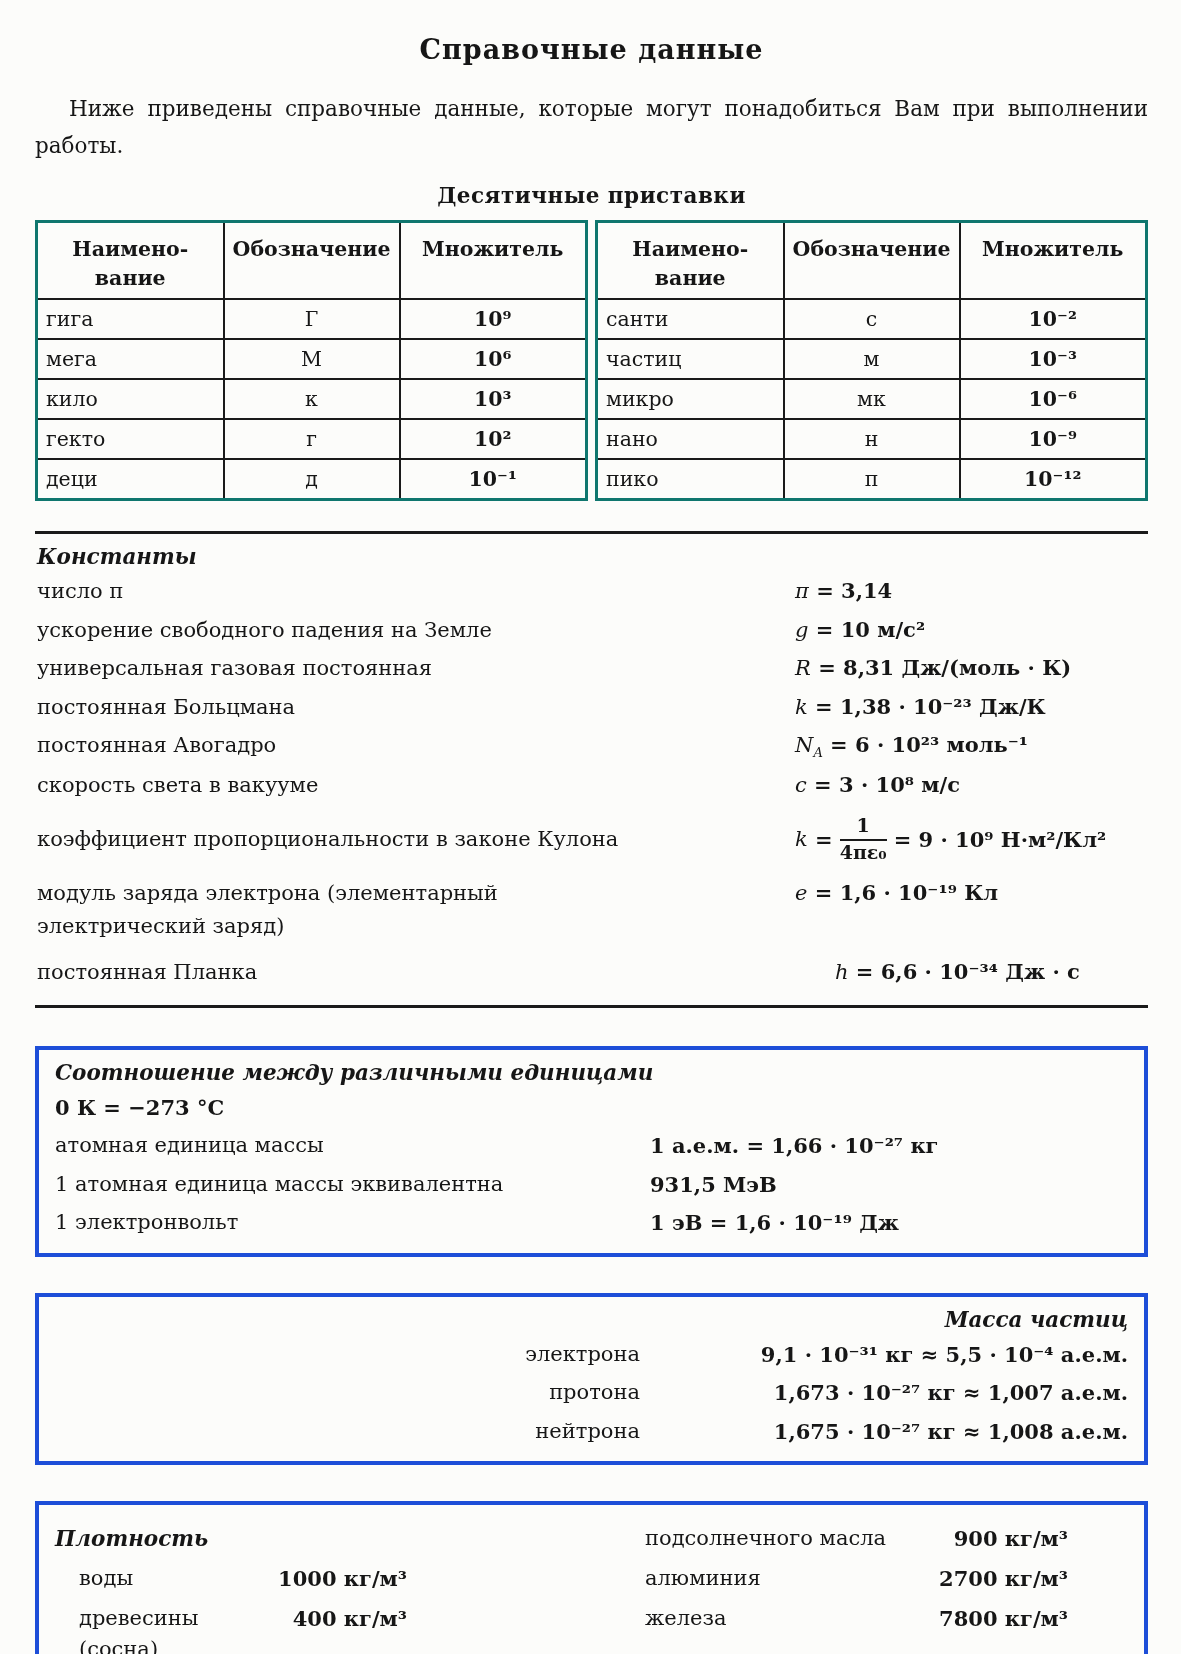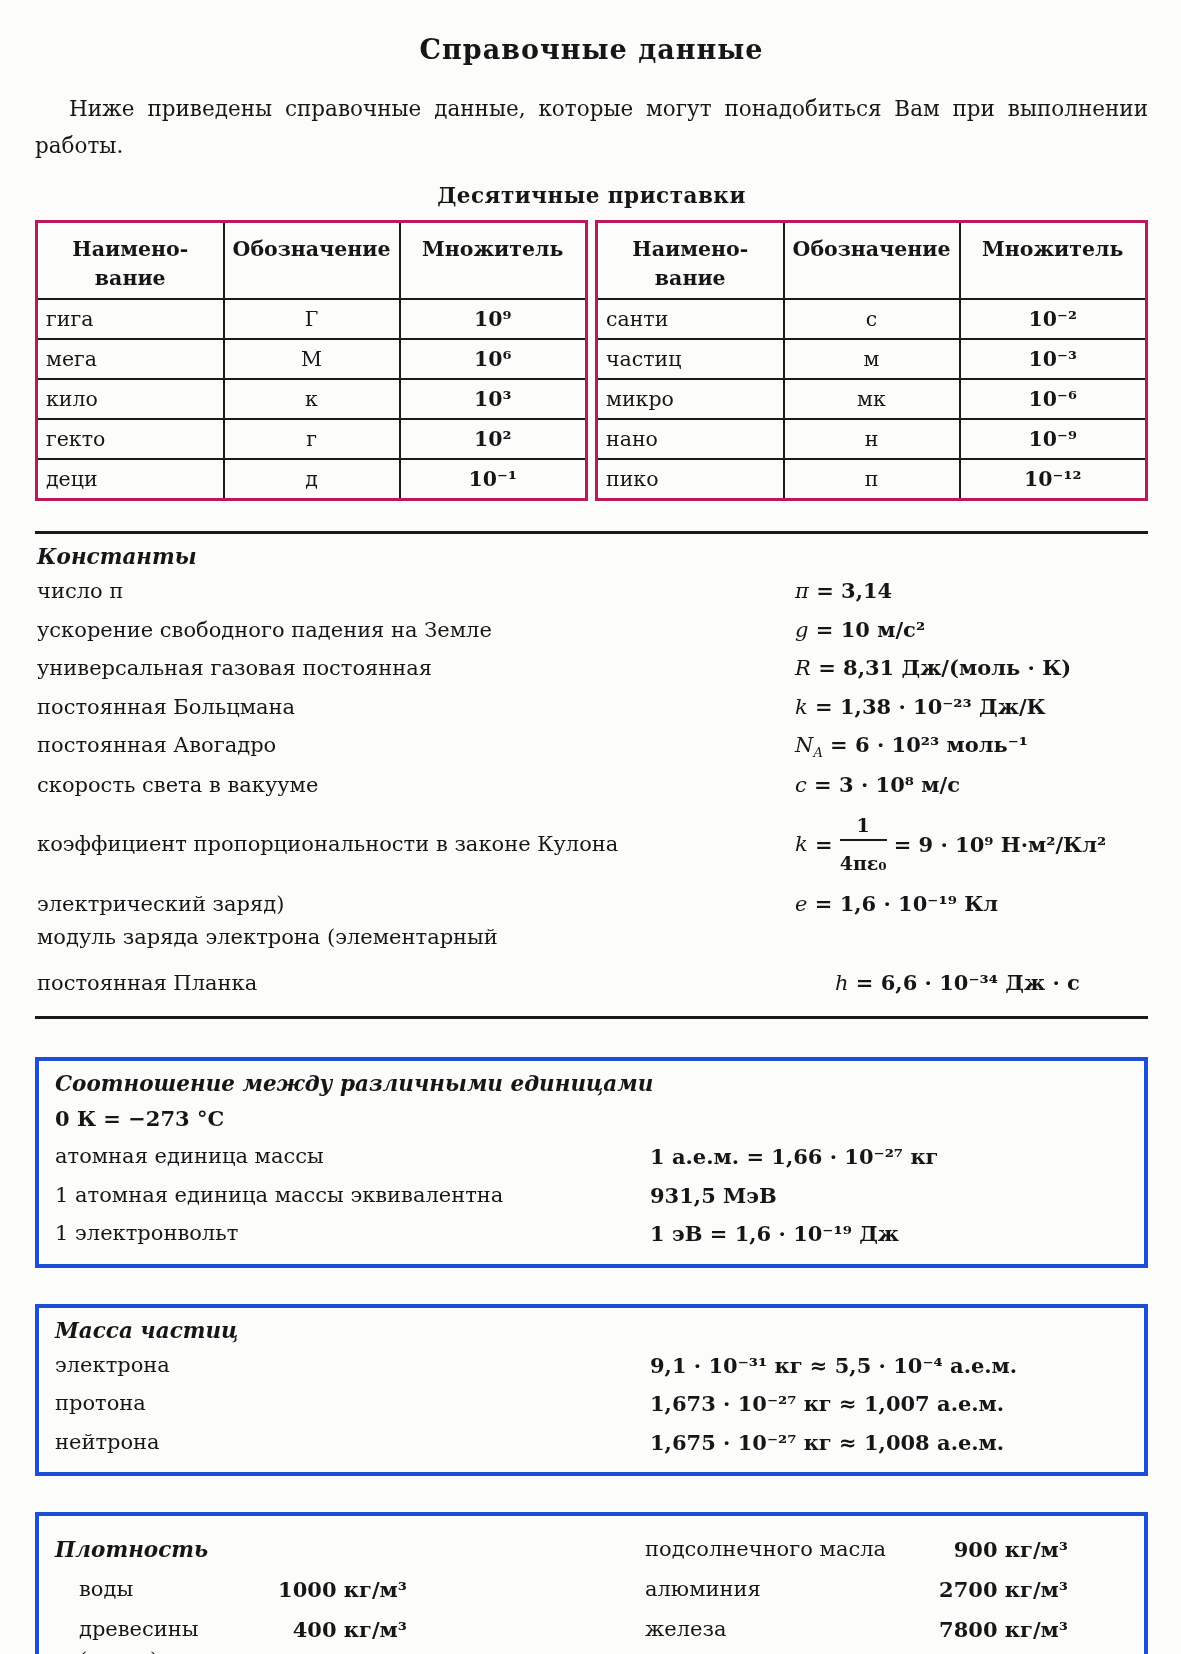--- a/index.html
+++ b/index.html
@@ -18,21 +18,21 @@
     text-align:justify;text-indent:34px;
   }
   .sub-heading{
     text-align:center;font-size:21.5px;font-weight:bold;
     margin:18px 0 12px;letter-spacing:.5px;
   }
   
   .tables{display:flex;gap:7px;}
   table.prefix{
     width:50%;border-collapse:collapse;
-    border:3px solid #be185d;font-size:20.5px;
+    border:3px solid #0f766e;font-size:20.5px;
   }
   table.prefix th{
     border:2px solid #1a1a1a;font-weight:bold;text-align:center;
     vertical-align:top;padding:12px 4px 6px;line-height:1.4;height:48px;
   }
   table.prefix td{
     border:2px solid #1a1a1a;padding:7px 8px;height:24px;
   }
   td.c-name{text-align:left;padding-left:14px;}
   td.c-sym{text-align:center;}
@@ -45,30 +45,30 @@
   .sec-heading{font-weight:bold;font-style:italic;font-size:21.5px;}
   .const-row{display:flex;align-items:baseline;margin-top:6px;line-height:1.5;}
   .const-label{width:748px;padding-right:10px;}
   .const-value{flex:1;font-weight:bold;white-space:nowrap;}
   .var{font-style:italic;font-weight:normal;}
   .const-value sub,.var sub{font-size:13px;}
   .row-coulomb{margin-top:12px;}
   .coulomb-val{display:flex;align-items:center;flex:1;font-weight:bold;white-space:nowrap;}
   .frac{display:inline-block;text-align:center;margin:0 7px;font-size:19px;line-height:1.25;}
   .frac .num{display:block;border-bottom:2px solid #1a1a1a;padding:0 6px 2px;}
-  .frac .den{display:block;padding-top:11px;font-weight:bold;}
+  .frac .den{display:block;padding-top:0;font-weight:bold;}
   .row-charge{margin-top:12px;align-items:flex-start;}
   .two-line div{line-height:1.55;}
   .row-planck{margin-top:14px;gap:40px;}
   
   .box{
     border:4px solid #1d4ed8;padding:10px 16px 14px;font-size:21px;
   }
   .box-relations{margin-top:38px;}
-  .box-mass{margin-top:36px;}
+  .box-mass{margin-top:36px;text-align:right;}
   .box-density{margin-top:36px;}
   .box-row{display:flex;margin-top:7px;line-height:1.5;}
   .box-row .lbl{width:585px;padding-right:10px;}
   .box-row .val{flex:1;font-weight:bold;white-space:nowrap;}
   
   .d-row{display:flex;margin-top:8px;line-height:1.5;}
   .d-left{width:352px;display:flex;}
   .d-left .lbl{flex:1;margin-left:24px;}
   .d-left .val{width:148px;text-align:right;font-weight:bold;white-space:nowrap;}
   .d-spacer{width:238px;}
@@ -201,22 +201,22 @@
         <span class="frac">
           <span class="num">1</span>
           <span class="den">4πε₀</span>
         </span>
         <span>= 9 · 10⁹ Н·м²/Кл²</span>
       </div>
     </div>
 
     <div class="const-row row-charge">
       <div class="const-label two-line">
+        <div>модуль заряда электрона (элементарный</div>
         <div>электрический заряд)</div>
-        <div>модуль заряда электрона (элементарный</div>
       </div>
       <div class="const-value"><span class="var">e</span> <span>= 1,6 · 10⁻¹⁹ Кл</span></div>
     </div>
 
     <div class="const-row row-planck">
       <div class="const-label">постоянная Планка</div>
       <div class="const-value"><span class="var">h</span> <span>= 6,6 · 10⁻³⁴ Дж · с</span></div>
     </div>
   </div>
 

